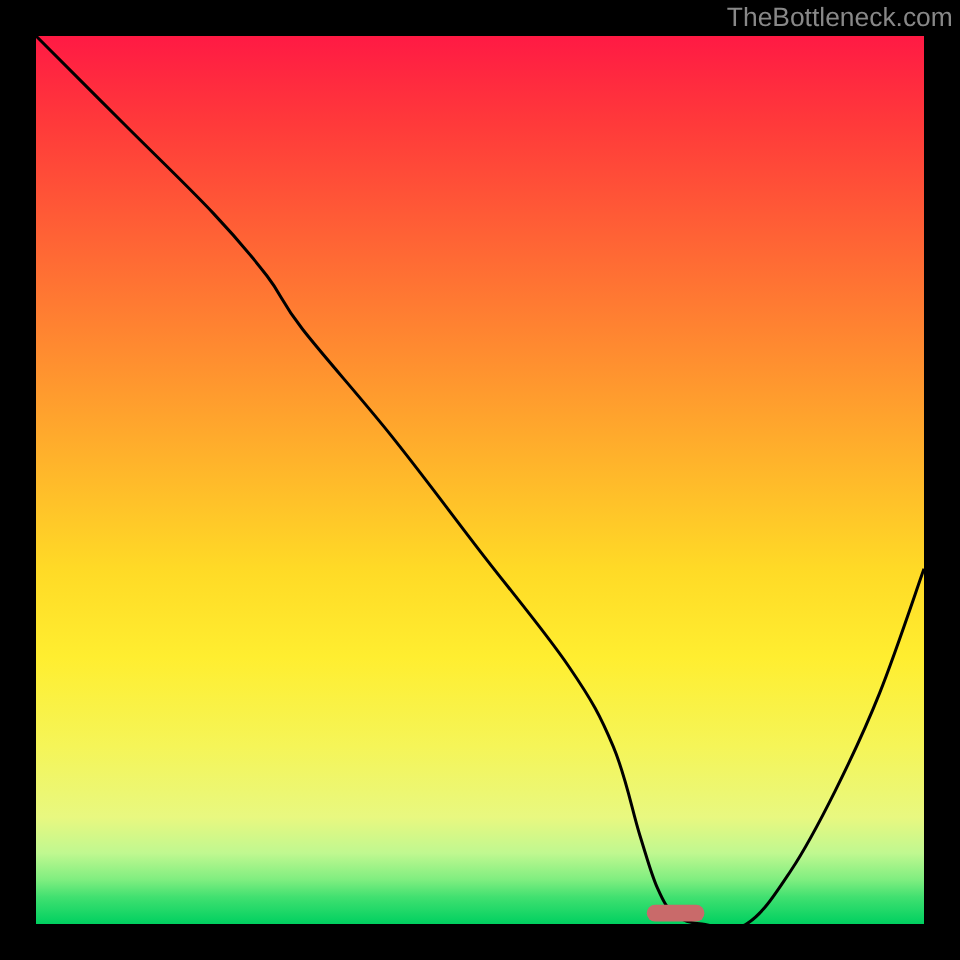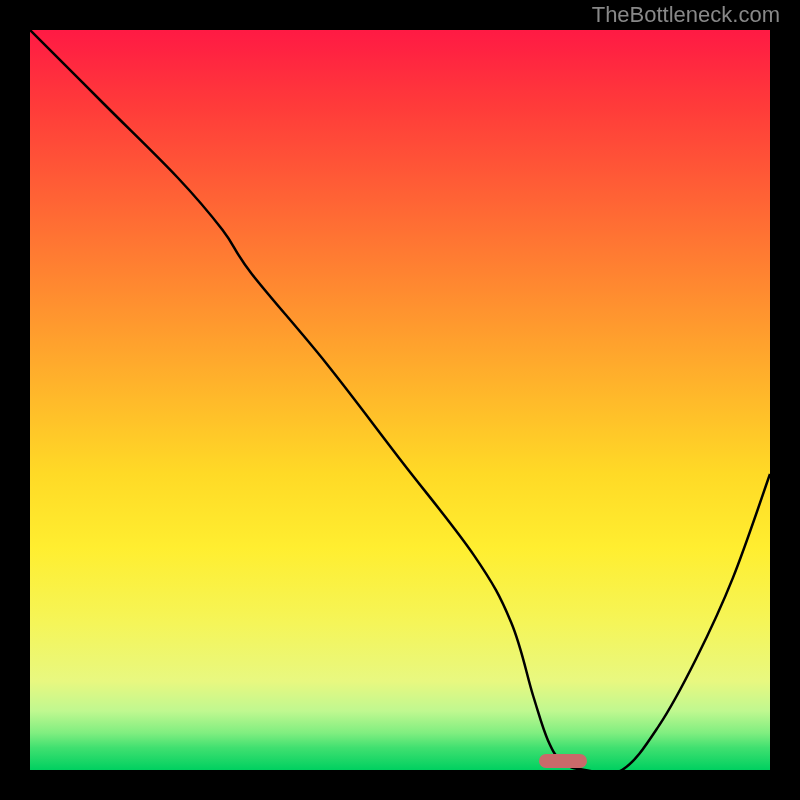--- a/index.html
+++ b/index.html
@@ -13,21 +13,21 @@
   }
   .container {
     position: relative;
     width: 800px;
     height: 800px;
     background: #000;
   }
   .watermark {
     position: absolute;
     top: 2px;
-    right: 20px;
+    right: 6px;
     color: #888;
     font-size: 22px;
     font-weight: normal;
     z-index: 10;
     margin-left: 46px;
   }
   .plot-area {
     position: absolute;
     left: 30px;
     top: 30px;

